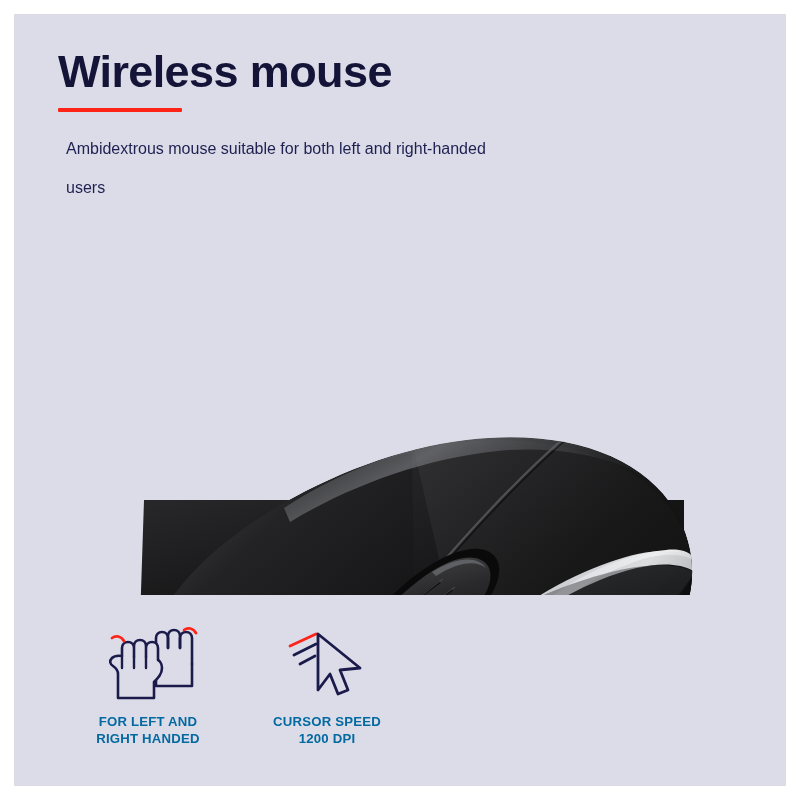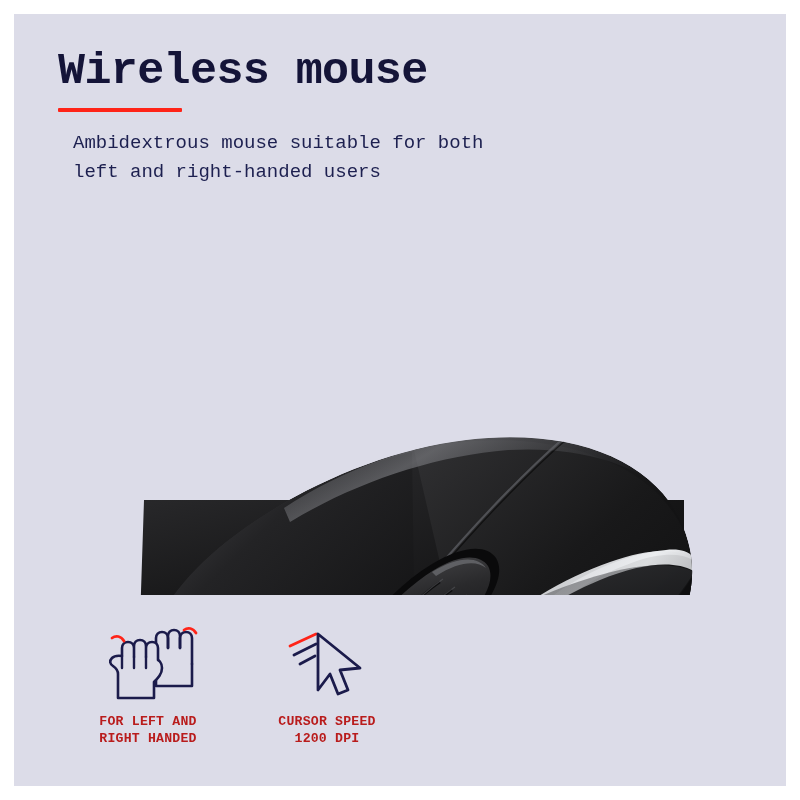--- a/index.html
+++ b/index.html
@@ -23,21 +23,20 @@
 
   
   .panel {
     position: absolute;
     left: 14px;
     top: 14px;
     width: 772px;
     height: 772px;
     background: #dcdce8;
     overflow: hidden;
-    font-family: Liberation Mono, monospace;
   }
 
   
   .header {
     position: absolute;
     left: 44px;
     top: 32px;
     width: 560px;
   }
   .title {
@@ -50,24 +49,24 @@
     white-space: nowrap;
   }
   .rule {
     width: 124px;
     height: 4px;
     background: #ff2418;
     margin-top: 10px;
     border-radius: 1px;
   }
   .subtitle {
-    margin: 15px;
+    margin: 8px;
     margin-top: 17px;
-    font-size: 19px;
-    line-height: 29px;
+    font-size: 16px;
+    line-height: 39px;
     color: #1d2050;
     max-width: 430px;
   }
 
   
   .product {
     position: absolute;
     left: 100px;
     top: 236px;
     width: 600px;
@@ -99,21 +98,21 @@
     justify-content: center;
   }
   .feature-icon svg { display: block; }
 
   .feature-label {
     margin-top: 12px;
     font-size: 13.2px;
     line-height: 16.5px;
     font-weight: bold;
     letter-spacing: 0.2px;
-    color: #b91c1c;
+    color: #0369a1;
     text-transform: uppercase;
     white-space: pre-line;
   }
 </style>
 </head>
 <body>
 
 <div class="page">
   <div class="panel">
 

